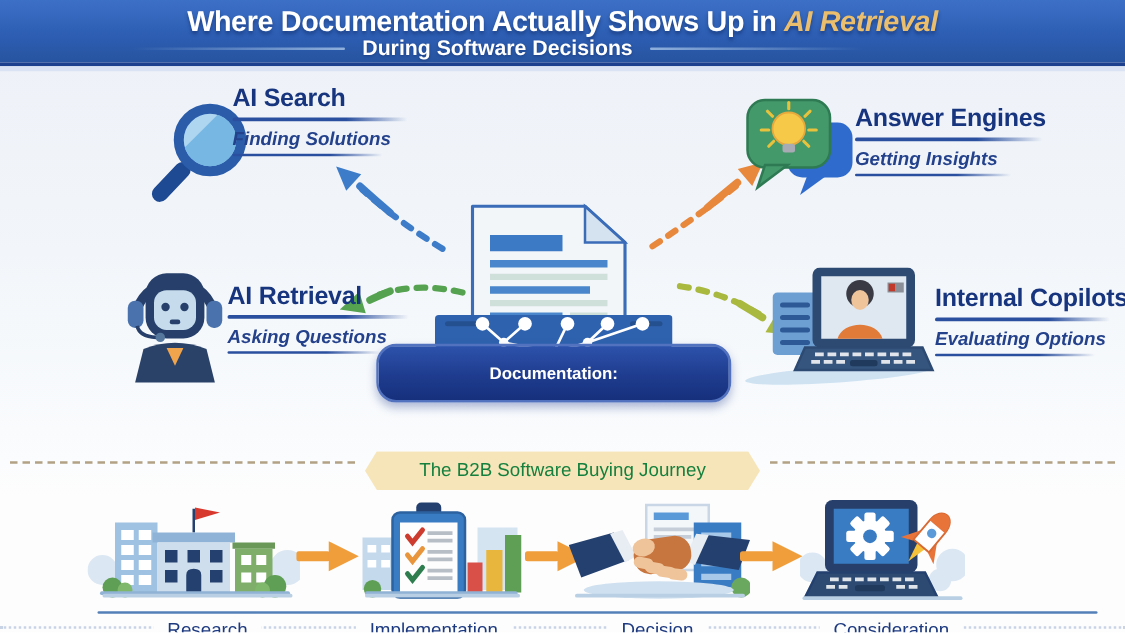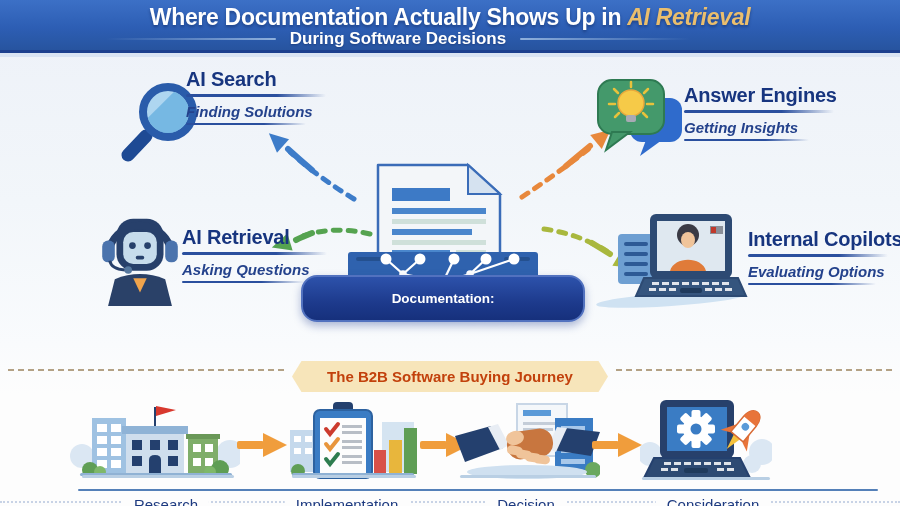--- a/index.html
+++ b/index.html
@@ -57,21 +57,21 @@
   
   .divider{position:absolute;top:369px;border-top:2px dashed #b3a185;}
   .divider.left{left:8px;width:276px;}
   .divider.right{left:616px;width:276px;}
   .ribbon{
     position:absolute;left:292px;top:361px;width:316px;height:31px;
     background:#f7e5ba;
     clip-path:polygon(3% 0,97% 0,100% 50%,97% 100%,3% 100%,0 50%);
     display:flex;align-items:center;justify-content:center;
   }
-  .ribbon .txt{font-size:15px;font-weight:bold;color:#c2410c;white-space:nowrap;}
+  .ribbon .txt{font-size:15px;font-weight:normal;color:#15803d;white-space:nowrap;}
   
   .journey-line{position:absolute;left:78px;top:489px;width:800px;height:2px;background:#5480b8;border-radius:2px;z-index:1;}
   .stage-label{
     position:absolute;top:496px;transform:translateX(-50%);z-index:2;
     background:#fdfdfd;padding:0 11px;font-size:15px;font-weight:normal;color:#1d3a80;white-space:nowrap;
   }
   .stage-shadow{position:absolute;height:3px;background:#b9cfe4;border-radius:3px;z-index:0;}
   .bottom-dots{position:absolute;left:0;top:501px;width:900px;border-top:2px dotted #c8d3e6;}
 </style>
 </head>

